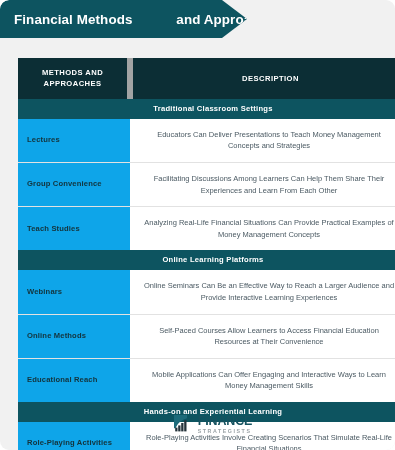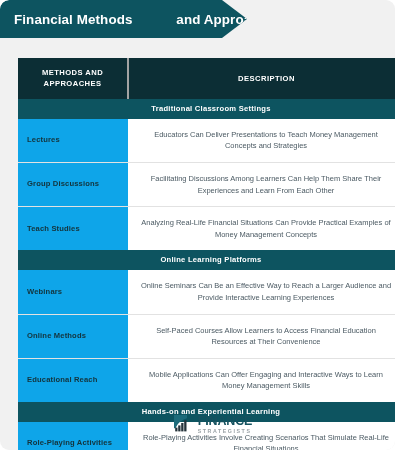--- a/index.html
+++ b/index.html
@@ -67,21 +67,21 @@
     background: #0c2e35;
     color: #ffffff;
     font-size: 7.6px;
     font-weight: 700;
     letter-spacing: 0.45px;
     text-align: center;
     vertical-align: middle;
     padding: 9px 6px;
     line-height: 1.5;
   }
-  thead th.col-left  { width: 97px; border-right: 2px solid #a3a3a3; }
+  thead th.col-left  { width: 97px; border-right: 6px solid #a3a3a3; }
   thead th.col-right { width: 263px; }
 
   
   tr.section-row td {
     background: #0d5460;
     color: #ffffff;
     font-size: 7.6px;
     font-weight: 700;
     letter-spacing: 0.25px;
     text-align: center;
@@ -172,21 +172,21 @@
       <tbody>
 
         <tr class="section-row">
           <td colspan="2">Traditional Classroom Settings</td>
         </tr>
         <tr class="data-row">
           <td class="method-cell">Lectures</td>
           <td class="desc-cell">Educators Can Deliver Presentations to Teach Money Management Concepts and Strategies</td>
         </tr>
         <tr class="data-row">
-          <td class="method-cell">Group Discussions</td>
+          <td class="method-cell">Group Convenience</td>
           <td class="desc-cell">Facilitating Discussions Among Learners Can Help Them Share Their Experiences and Learn From Each Other</td>
         </tr>
         <tr class="data-row last-in-section">
           <td class="method-cell">Teach Studies</td>
           <td class="desc-cell">Analyzing Real-Life Financial Situations Can Provide Practical Examples of Money Management Concepts</td>
         </tr>
 
         <tr class="section-row">
           <td colspan="2">Online Learning Platforms</td>
         </tr>

